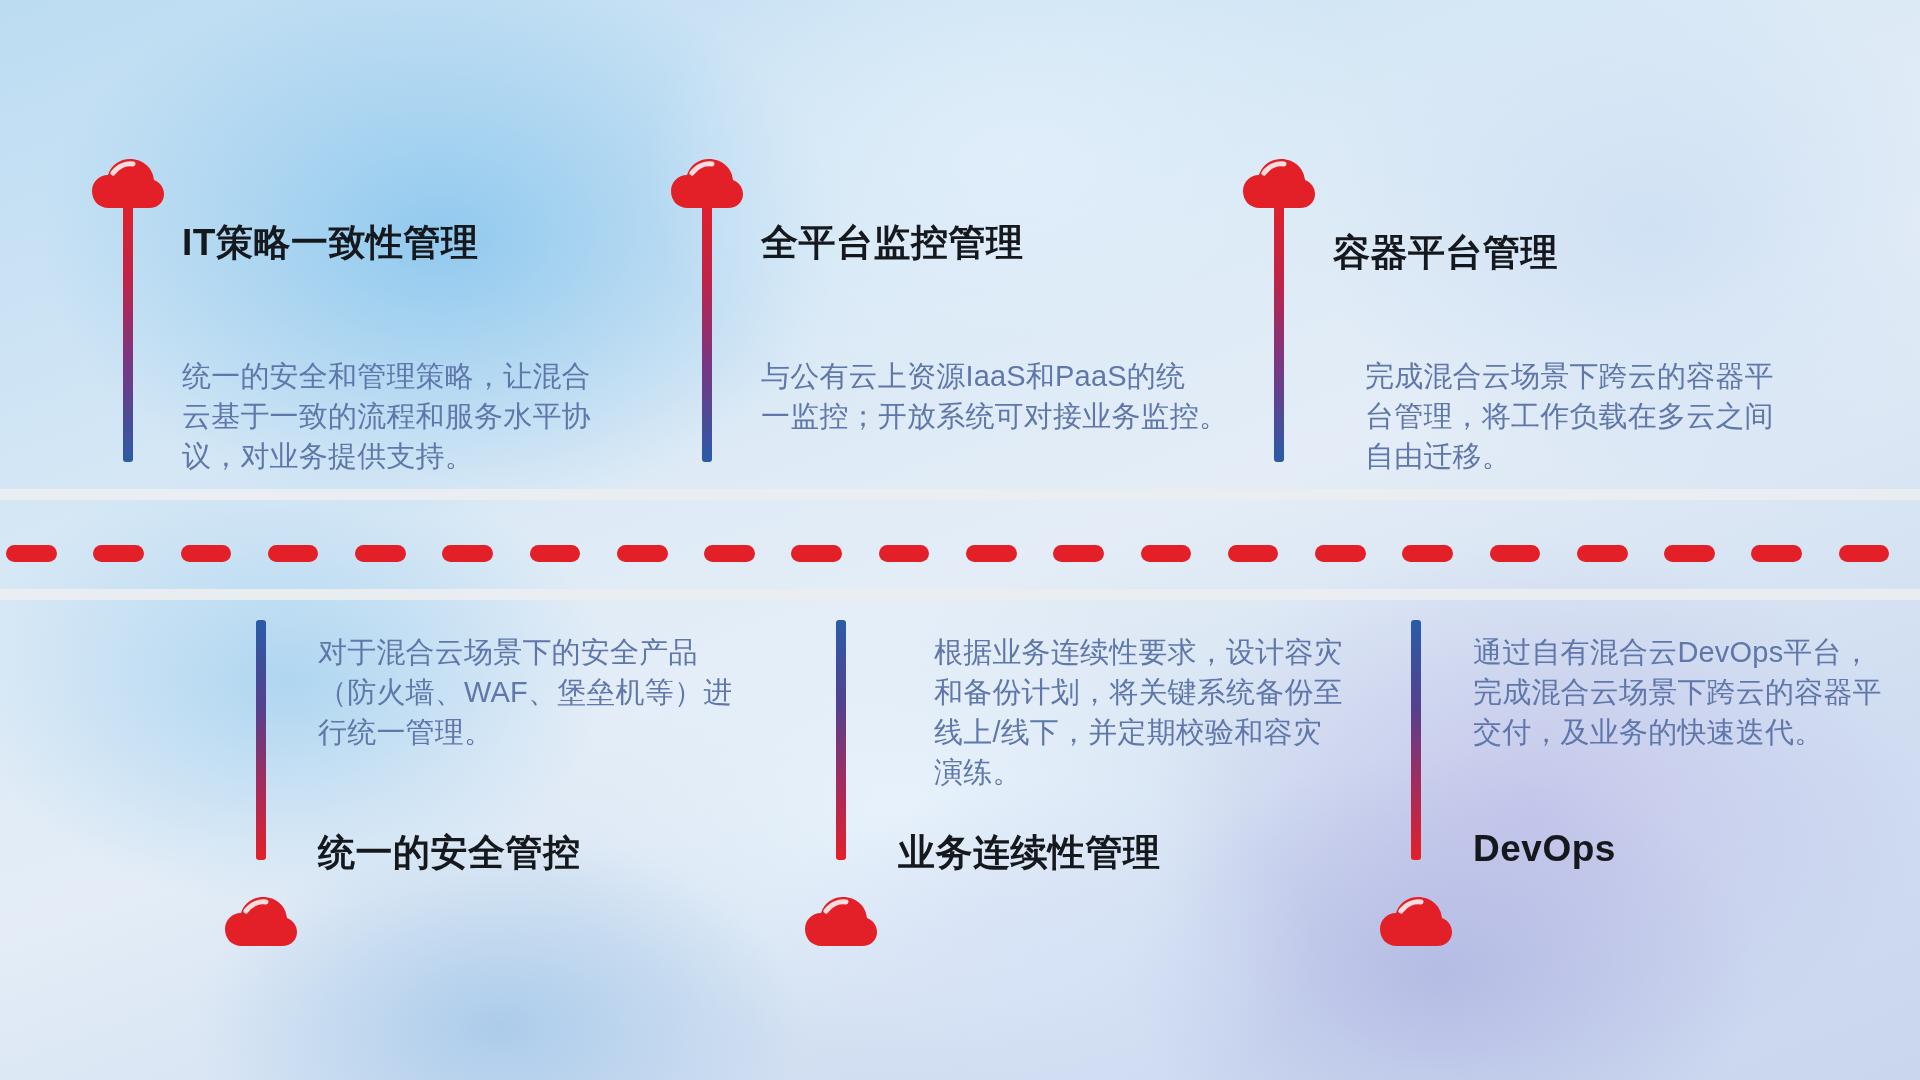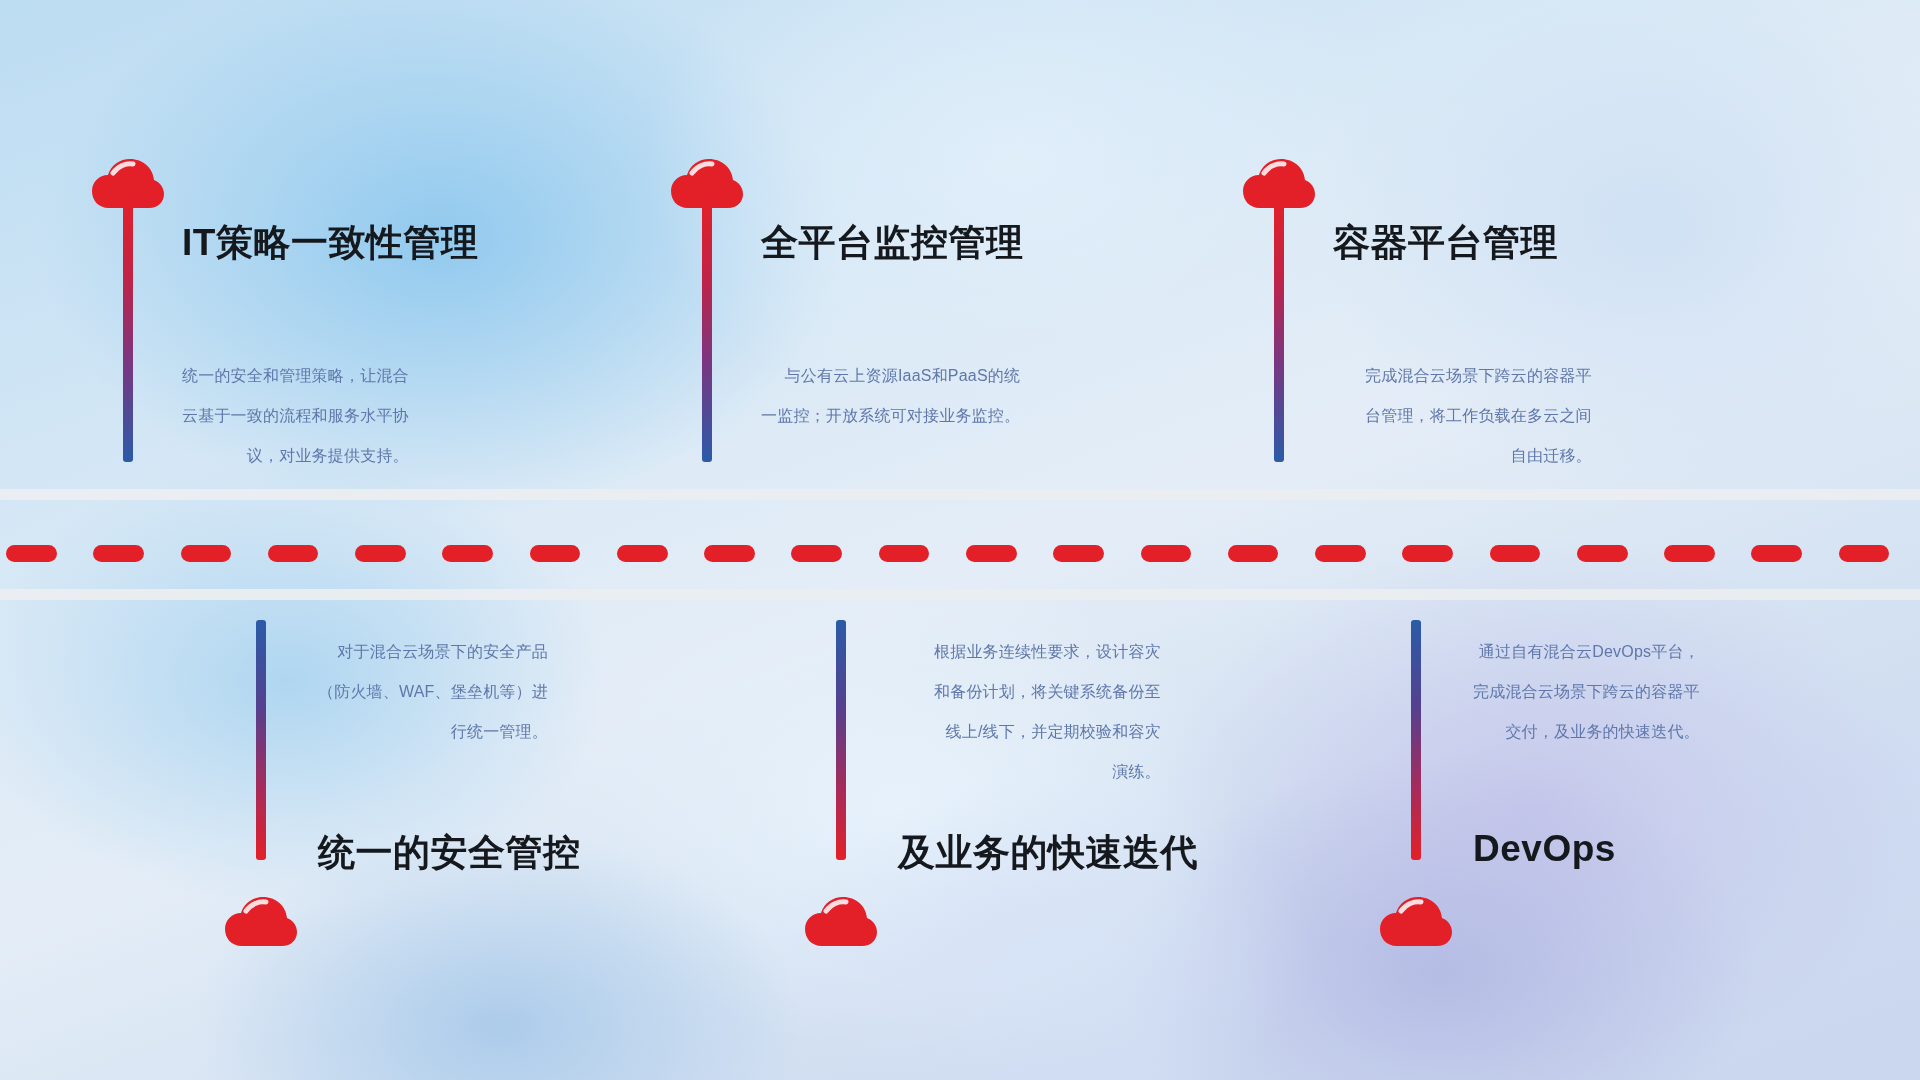--- a/index.html
+++ b/index.html
@@ -1,21 +1,21 @@
 <!DOCTYPE html>
 <html><head>
 <meta charset="utf-8">
 <style>
   html,body{margin:0;padding:0;}
   body{
     width:1920px;height:1080px;overflow:hidden;
     font-family:"Liberation Sans","DejaVu Sans",sans-serif;
     position:relative;background:#cfe2f2;
   }
-  #stage{position:absolute;inset:0;overflow:hidden;text-align:right;}
+  #stage{position:absolute;inset:0;overflow:hidden;}
 
   
   .bg-base{position:absolute;inset:0;
     background:linear-gradient(160deg,#bcdcf2 0%,#cbe3f4 18%,#dceaf6 38%,#e4edf7 52%,#d7e4f3 68%,#cfdcf1 82%,#c9d6ee 100%);}
   .bg-b1{position:absolute;left:-6%;top:-14%;width:58%;height:72%;
     background:radial-gradient(closest-side,rgba(142,200,238,.95),rgba(142,200,238,0) 72%);}
   .bg-b2{position:absolute;left:26%;top:-20%;width:54%;height:70%;
     background:radial-gradient(closest-side,rgba(224,238,250,.95),rgba(224,238,250,0) 72%);}
   .bg-b3{position:absolute;right:-10%;top:-12%;width:48%;height:66%;
     background:radial-gradient(closest-side,rgba(206,224,244,.9),rgba(206,224,244,0) 72%);}
@@ -40,21 +40,21 @@
   .dash{position:absolute;top:0;height:17px;border-radius:9px;}
 
   
   .col{position:absolute;}
 
   .cloud{position:absolute;width:72px;height:52px;}
   .stem{position:absolute;width:10px;border-radius:3px;}
 
   .heading{position:absolute;color:#15181c;font-weight:700;
     font-size:37px;letter-spacing:.5px;white-space:nowrap;}
-  .body{position:absolute;color:#5f77aa;font-size:16px;line-height:40px;
+  .body{position:absolute;color:#5f77aa;font-size:29px;line-height:40px;
     letter-spacing:.2px;}
   .body div{white-space:nowrap;}
 </style>
 </head>
 <body>
 
 <div id="stage">
 
   <div class="bg-base"></div>
   <div class="bg-b1"></div>
@@ -123,21 +123,21 @@
     </div>
   </div>
 
   <div class="col">
     <svg class="cloud" style="left:1243px;top:158px;" viewBox="0 0 72 52">
       <path d="M17 50 C6 50 0 42 0 33 C0 24 7 17 16 17 C19 7 28 1 38 1 C51 1 61 10 62 22 C68 24 72 30 72 36 C72 44 66 50 57 50 Z" fill="#e32028"></path>
       <path d="M21 15 C26 8 34 5 41 6" stroke="#ffffff" stroke-width="5" stroke-linecap="round" fill="none" opacity=".85"></path>
     </svg>
     <div class="stem" style="left:1274px;top:200px;height:262px;
          background:linear-gradient(180deg,#e32028 0%,#c02347 30%,#7a3682 62%,#2a5ba8 100%);"></div>
-    <div class="heading" style="left:1333px;top:218px;">容器平台管理</div>
+    <div class="heading" style="left:1333px;top:228px;">容器平台管理</div>
     <div class="body" style="left:1333px;top:356px;margin-left:32px;">
       <div>完成混合云场景下跨云的容器平</div>
       <div>台管理，将工作负载在多云之间</div>
       <div>自由迁移。</div>
     </div>
   </div>
 
   <div class="col">
     <div class="stem" style="left:256px;top:620px;height:240px;
          background:linear-gradient(180deg,#2a5ba8 0%,#54418f 36%,#a62b5b 70%,#e32028 100%);"></div>
@@ -155,21 +155,21 @@
 
   <div class="col">
     <div class="stem" style="left:836px;top:620px;height:240px;
          background:linear-gradient(180deg,#2a5ba8 0%,#54418f 36%,#a62b5b 70%,#e32028 100%);"></div>
     <div class="body" style="left:898px;top:632px;margin-left:36px;">
       <div>根据业务连续性要求，设计容灾</div>
       <div>和备份计划，将关键系统备份至</div>
       <div>线上/线下，并定期校验和容灾</div>
       <div>演练。</div>
     </div>
-    <div class="heading" style="left:898px;top:828px;">及业务的快速迭代</div>
+    <div class="heading" style="left:898px;top:828px;">业务连续性管理</div>
     <svg class="cloud" style="left:805px;top:896px;" viewBox="0 0 72 52">
       <path d="M17 50 C6 50 0 42 0 33 C0 24 7 17 16 17 C19 7 28 1 38 1 C51 1 61 10 62 22 C68 24 72 30 72 36 C72 44 66 50 57 50 Z" fill="#e32028"></path>
       <path d="M21 15 C26 8 34 5 41 6" stroke="#ffffff" stroke-width="5" stroke-linecap="round" fill="none" opacity=".85"></path>
     </svg>
   </div>
 
   <div class="col">
     <div class="stem" style="left:1411px;top:620px;height:240px;
          background:linear-gradient(180deg,#2a5ba8 0%,#54418f 36%,#a62b5b 70%,#e32028 100%);"></div>
     <div class="body" style="left:1473px;top:632px;">

